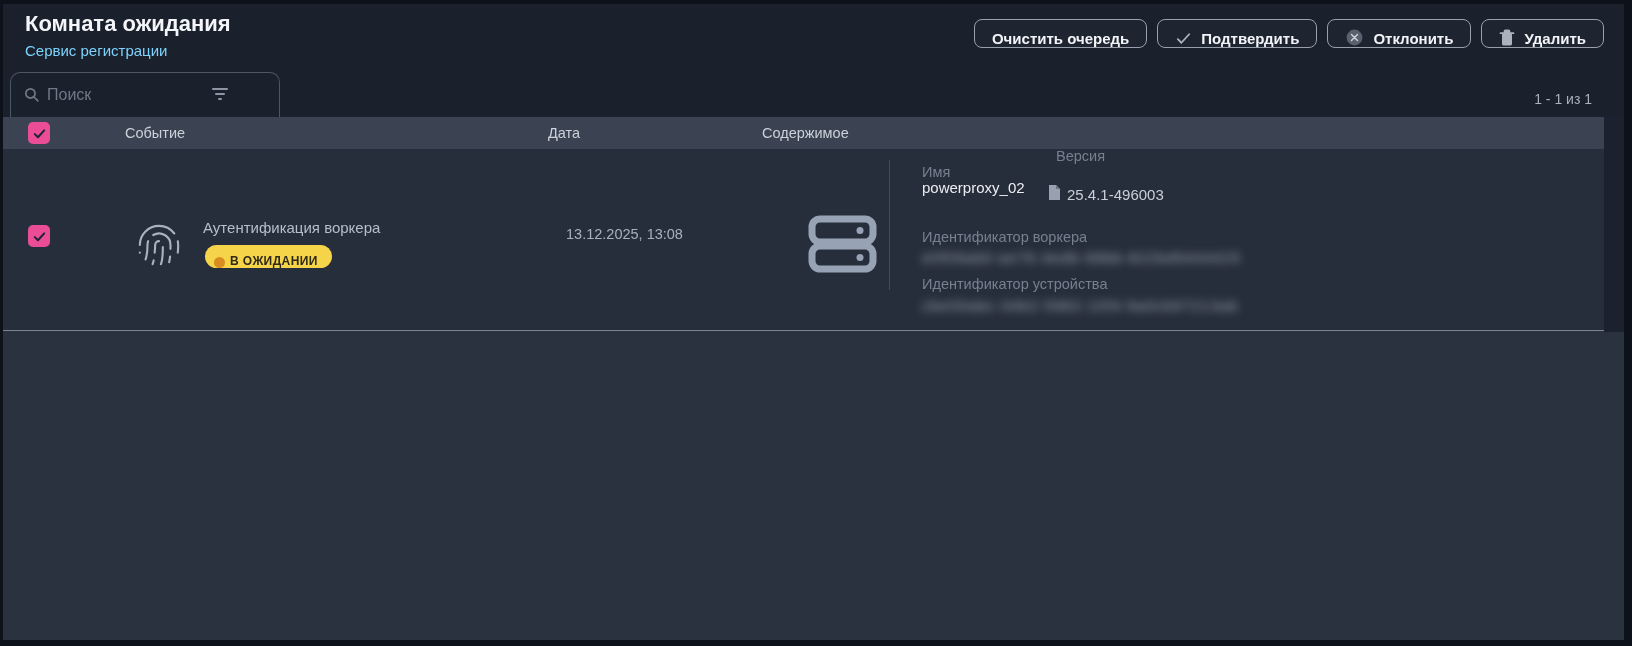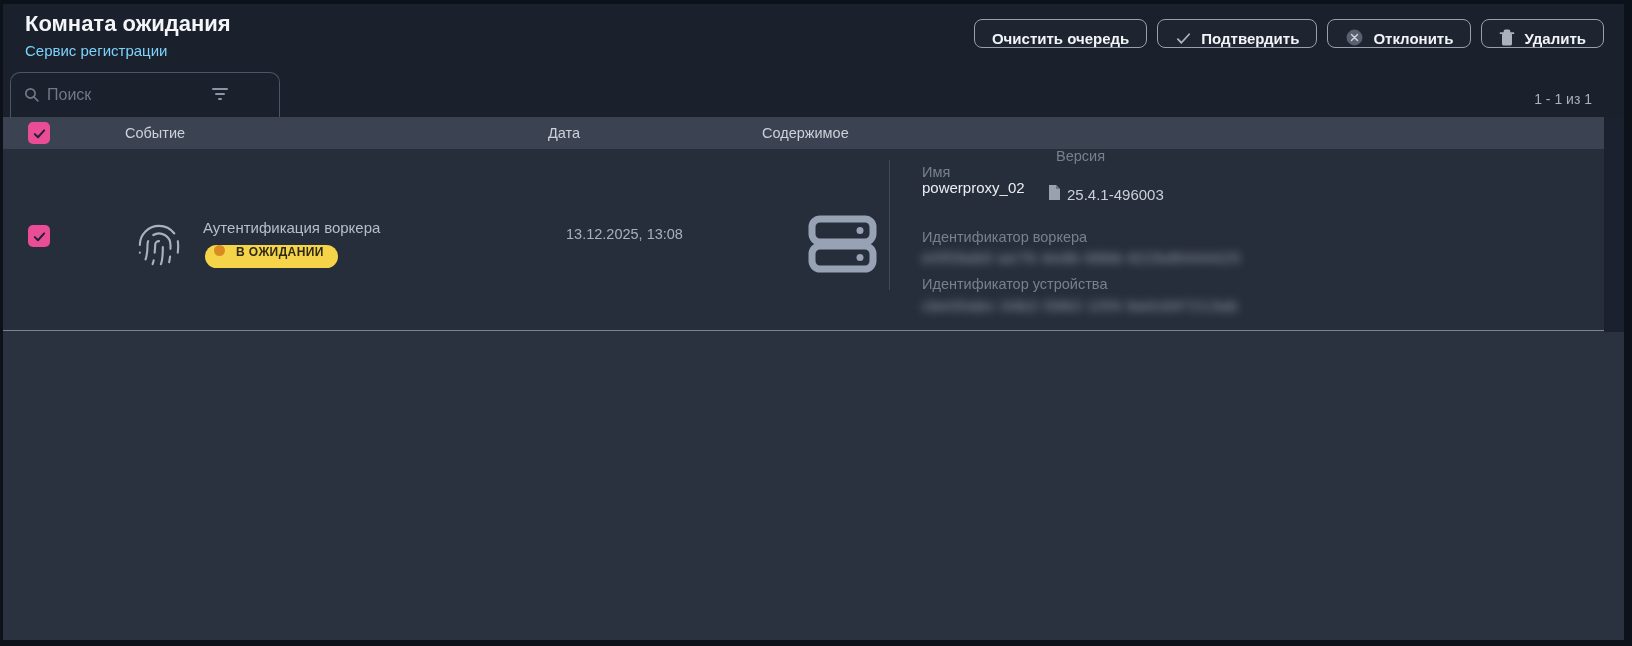--- a/index.html
+++ b/index.html
@@ -58,22 +58,22 @@
   .checkbox { position:absolute; width:22px; height:22px; border-radius:5px;
               background:#ea4d96; cursor:pointer; display:flex;
               align-items:center; justify-content:center; }
   .cb-head { left:25px; top:118px; z-index:3; }
   .cb-row  { left:25px; top:221px; }
 
   
   .fp-icon { position:absolute; left:133px; top:218px; }
   .event-title { position:absolute; left:200px; top:215px; font-size:15px; color:#b6bec9; }
   .status-badge { position:absolute; left:202px; top:241px; height:23px;
-                  background:#f6d44a; border-radius:12px; display:flex; align-items:flex-start;
-                  gap:11px; padding:0 14px 0 9px; }
+                  background:#f6d44a; border-radius:12px; display:flex; align-items:flex-end;
+                  gap:5px; padding:0 14px 0 9px; }
   .status-dot { width:11px; height:11px; border-radius:50%; background:#d98c20; }
   .status-text { font-size:12px; font-weight:bold; color:#2e2a18; letter-spacing:0.4px; }
 
   
   .date-text { position:absolute; left:563px; top:222px; font-size:14.5px; color:#a8b0bd; }
 
   
   .server-icon { position:absolute; left:805px; top:211px; }
   .v-divider { position:absolute; left:886px; top:156px; width:1px; height:130px; background:#414a59; }
 

